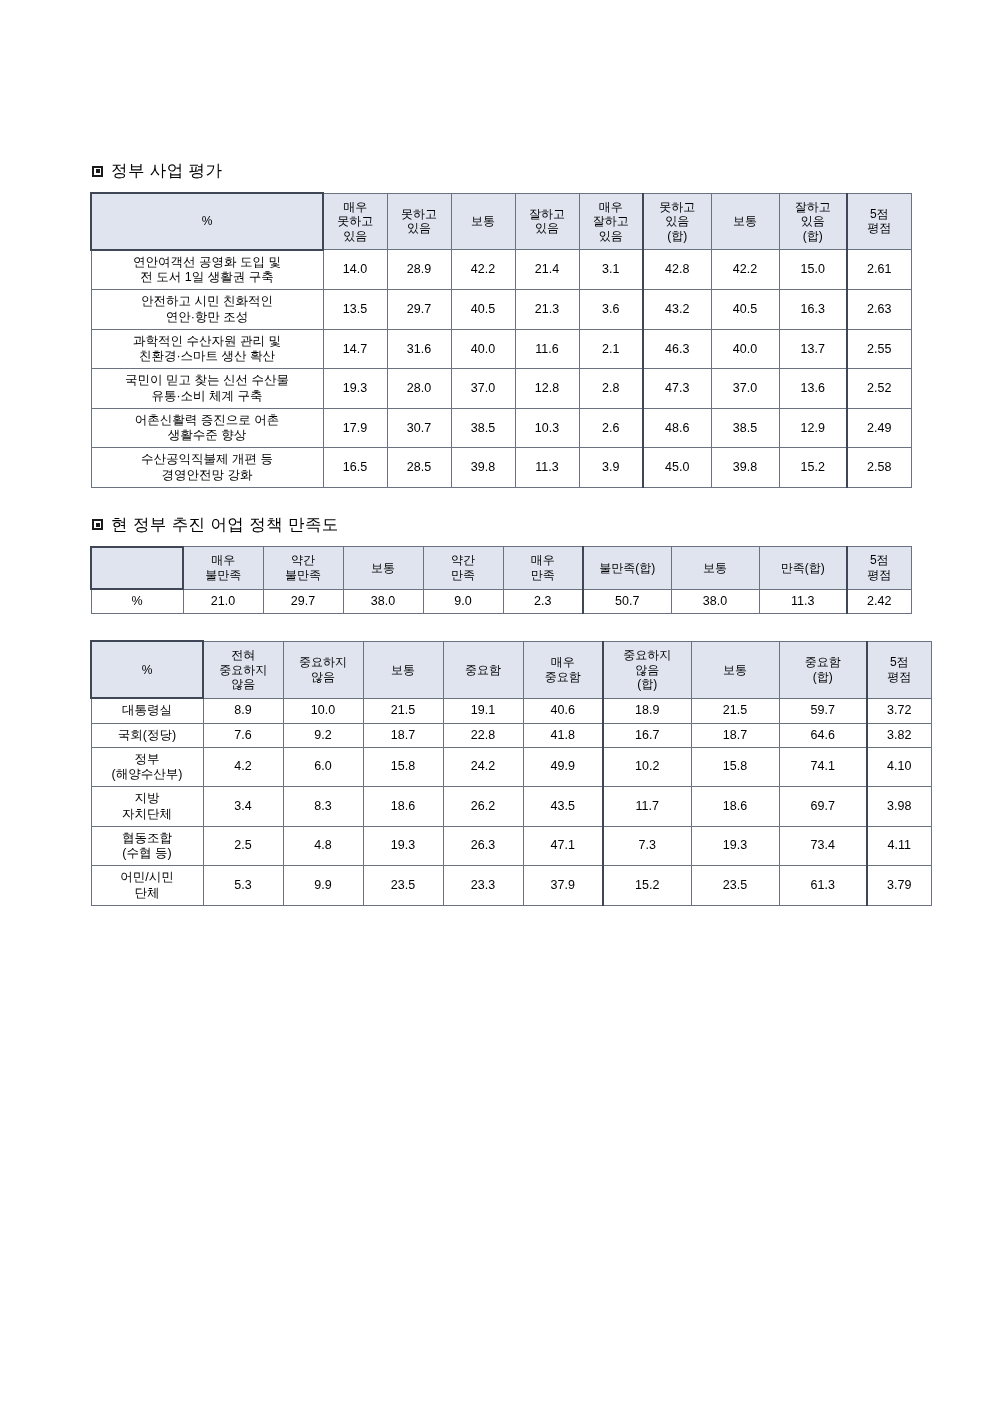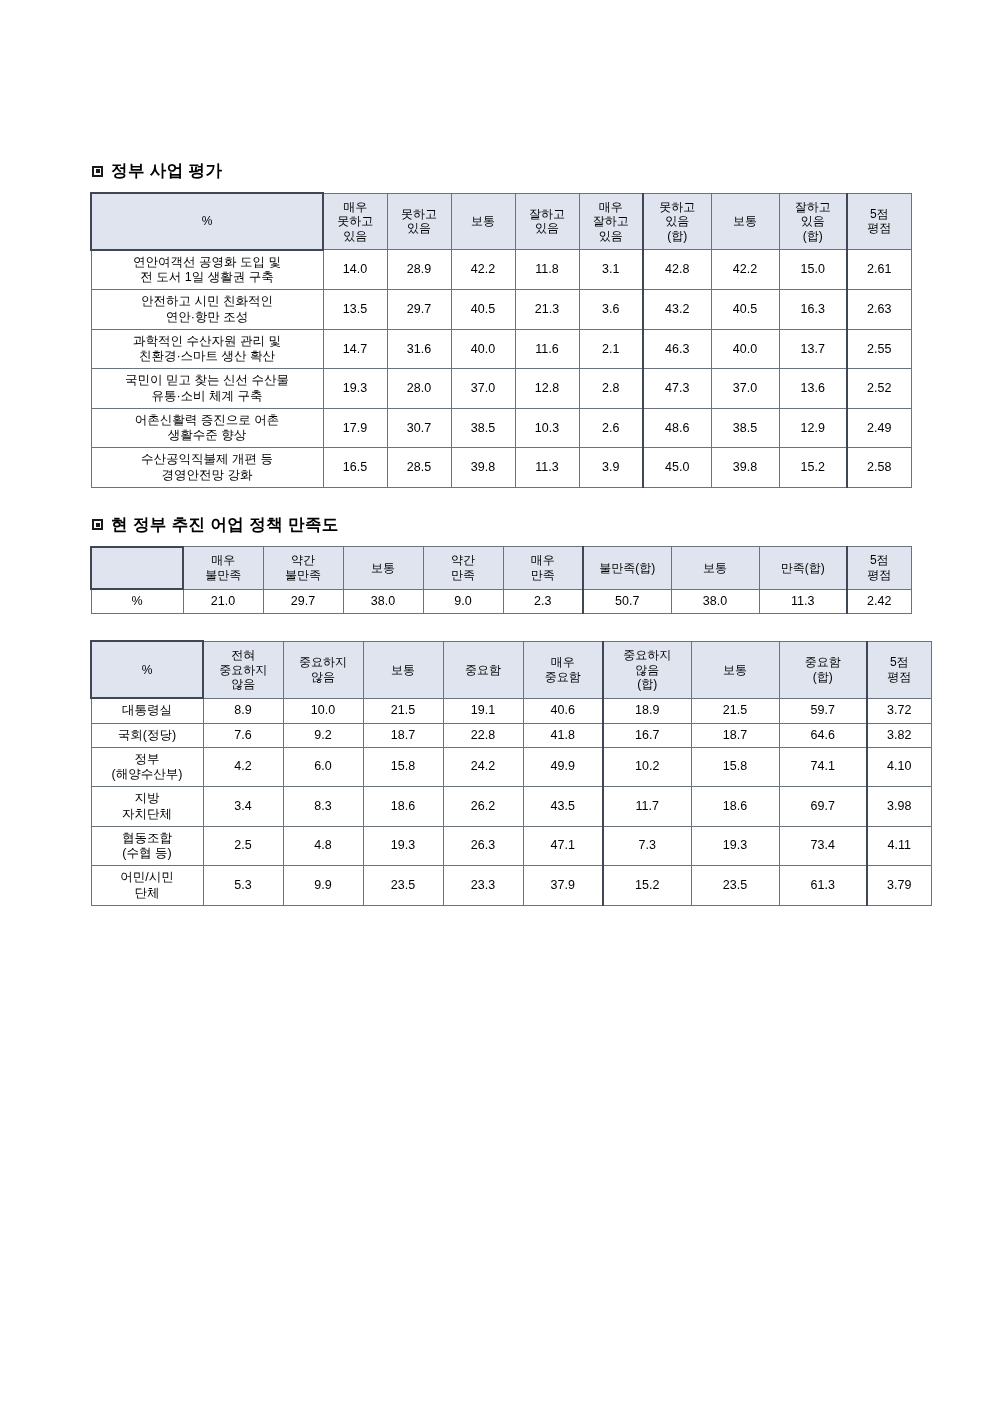--- a/index.html
+++ b/index.html
@@ -19,21 +19,21 @@
     width: 992px;
     height: 1403px;
     box-sizing: border-box;
     padding: 160px 90px 0 90px;
   }
   .section {
     margin-bottom: 26px;
   }
   .section-title {
     font-size: 16.5px;
-    font-weight: bold;
+    font-weight: normal;
     letter-spacing: 0.4px;
     margin: 0 0 10px 2px;
     display: flex;
     align-items: center;
     gap: 8px;
   }
   .bullet-square {
     display: inline-block;
     width: 11px;
     height: 11px;
@@ -148,21 +148,21 @@
 평점</td>
         </tr>
       </thead>
       <tbody>
         <tr>
           <td class="rowlabel nowrapline">연안여객선 공영화 도입 및
 전 도서 1일 생활권 구축</td>
           <td>14.0</td>
           <td>28.9</td>
           <td>42.2</td>
-          <td>11.8</td>
+          <td>21.4</td>
           <td>3.1</td>
           <td class="thick-left">42.8</td>
           <td>42.2</td>
           <td>15.0</td>
           <td class="thick-left">2.61</td>
         </tr>
         <tr>
           <td class="rowlabel nowrapline">안전하고 시민 친화적인
 연안·항만 조성</td>
           <td>13.5</td>

